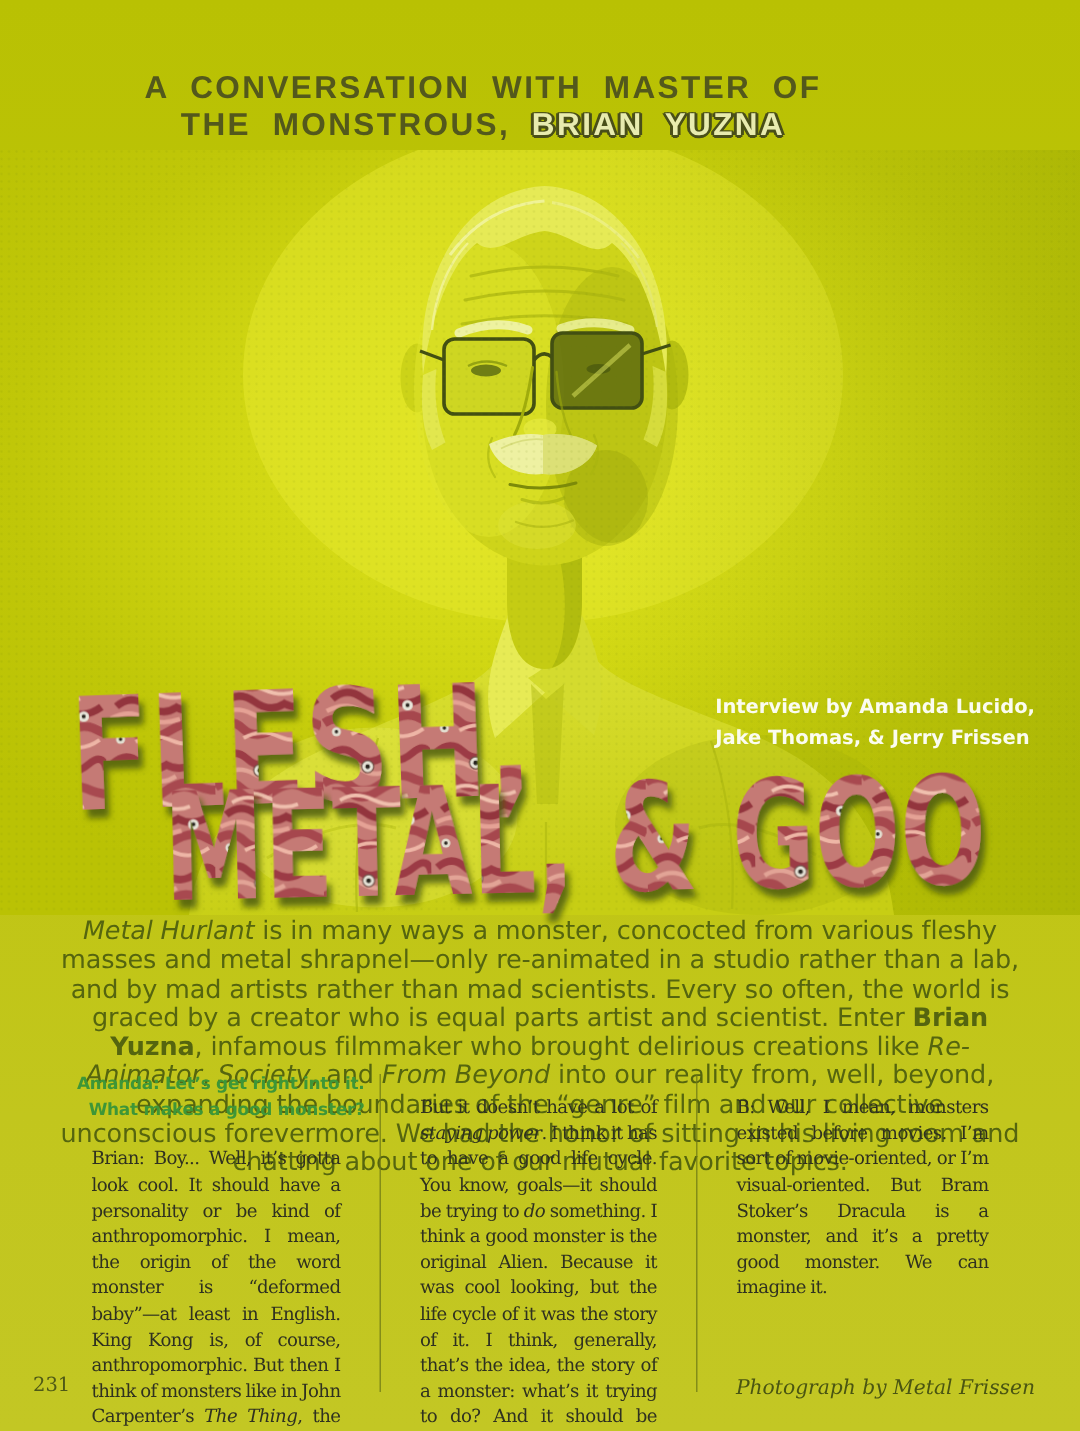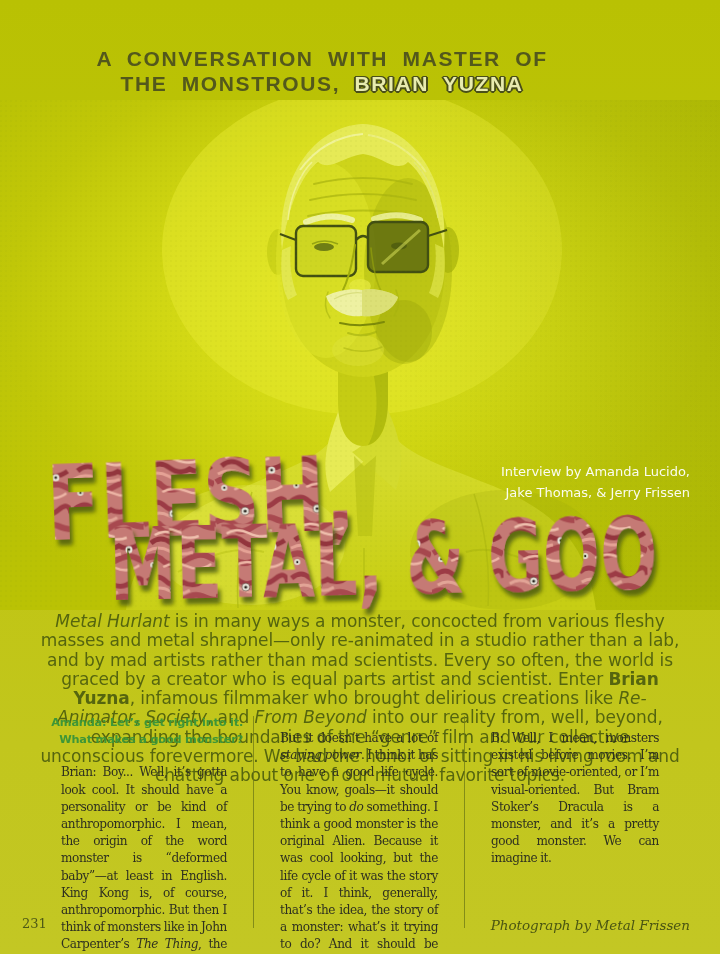--- a/index.html
+++ b/index.html
@@ -21,22 +21,22 @@
                  1px 1px 0 #4a4f19,0 2px 0 #4a4f19,2px 0 0 #4a4f19,-2px 0 0 #4a4f19;
   }
   
   .portrait{position:absolute;top:100px;left:0;width:720px;height:510px;}
   
   .headline-wrap{position:absolute;top:428px;left:0;width:720px;height:195px;overflow:visible;}
   .headline-wrap svg{overflow:visible;}
   .headline-text{font-family:"DejaVu Sans",sans-serif;font-weight:800;}
   
   .interview-credit{
-    position:absolute;top:462px;right:30px;text-align:right;
-    font-size:13px;font-weight:normal;line-height:20.5px;color:#fbfcf0;
+    position:absolute;top:462px;right:30px;text-align:left;
+    font-size:13px;font-weight:bold;line-height:20.5px;color:#fbfcf0;
   }
   
   .intro{
     position:absolute;top:612px;left:40px;width:640px;margin:0;
     text-align:center;font-size:17px;line-height:19.3px;letter-spacing:-.1px;
     color:#55650f;
   }
   
   .columns{position:absolute;top:714px;left:45px;width:630px;display:flex;}
   .col{flex:0 0 198px;}

